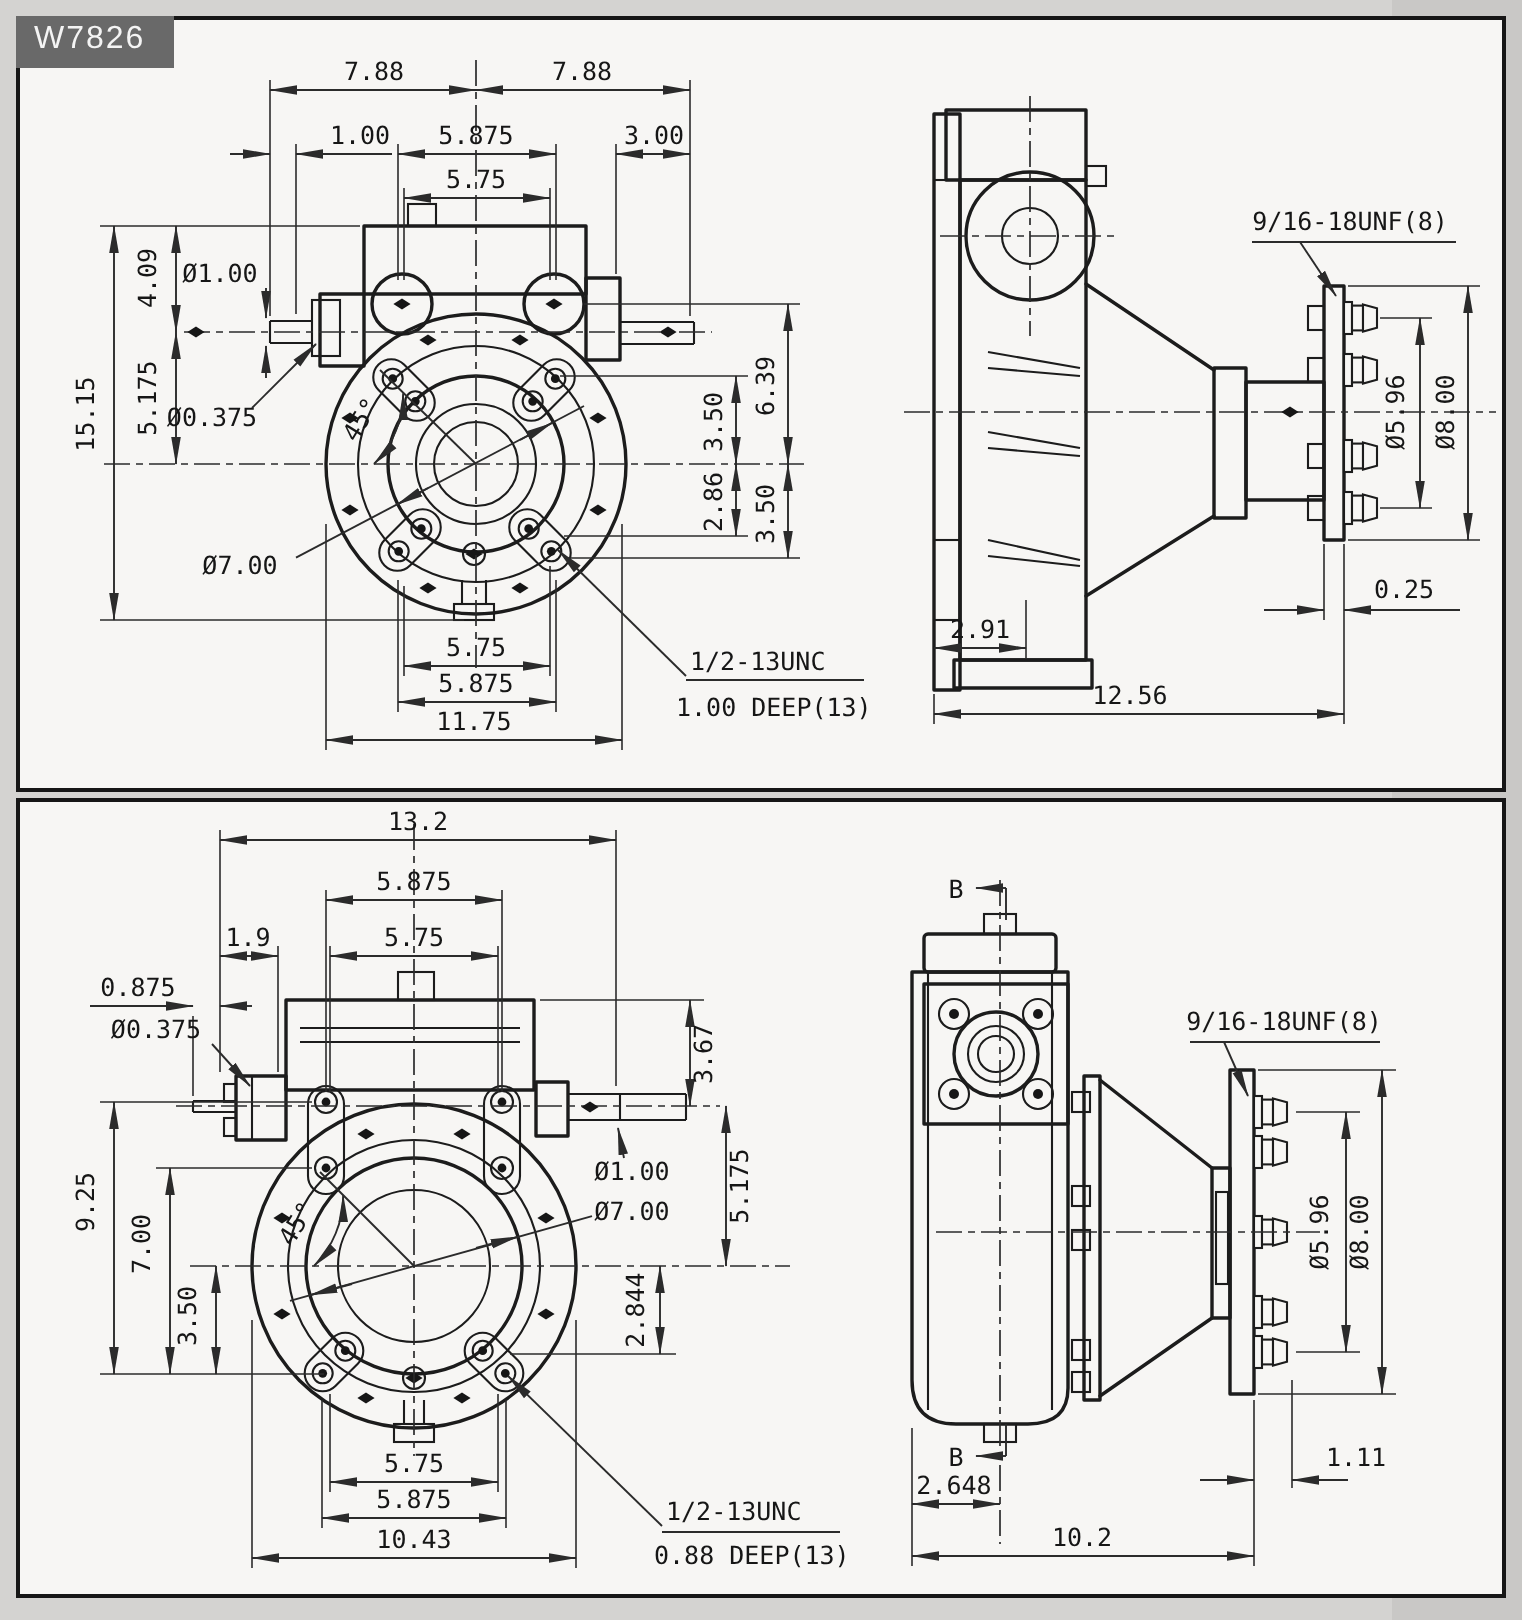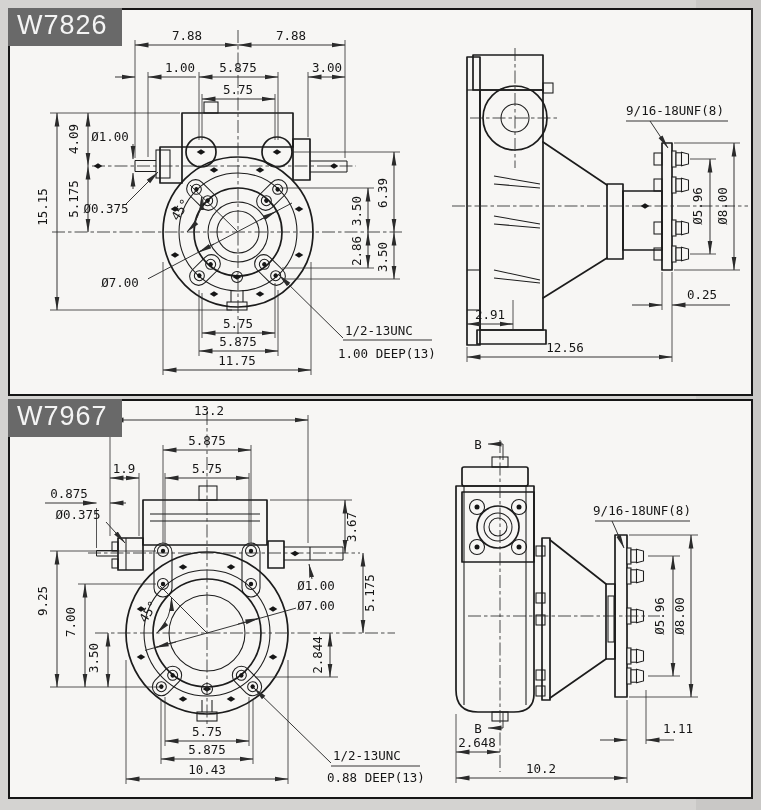--- a/index.html
+++ b/index.html
@@ -1,21 +1,21 @@
 <!DOCTYPE html>
 <html><head>
 <meta charset="utf-8">
 <style>
   html,body{margin:0;padding:0;background:#c9c8c6;}
   .stage{position:relative;width:696px;height:810px;background:#d4d3d1;font-family:"DejaVu Sans Mono",monospace;}
   .panel{position:absolute;left:8px;width:741px;background:#f7f6f4;border:2px solid #161616;}
   #panel1{top:8px;height:384px;}
   #panel2{top:399px;height:396px;}
   .badge{position:absolute;left:-2px;top:-2px;background:#696969;color:#f4f4f4;
-         font-family:"Liberation Sans",sans-serif;font-size:27px;letter-spacing:1px;
+         font-family:"Liberation Sans",sans-serif;font-size:16px;letter-spacing:1px;
          padding:3px 14px 5px 9px;line-height:1.1;}
   svg{position:absolute;left:0;top:0;}
   .o{stroke:#1c1c1c;stroke-width:1.7;fill:none;stroke-linejoin:round;stroke-linecap:round}
   .o2{stroke:#1c1c1c;stroke-width:1.05;fill:none}
   .d{stroke:#2b2b2b;stroke-width:0.95;fill:none}
   .x{stroke:#2b2b2b;stroke-width:0.8;fill:none}
   .cl{stroke:#2b2b2b;stroke-width:0.85;fill:none;stroke-dasharray:13 3 3.5 3}
   .f{fill:#161616;stroke:none}
   text{font:12.5px "DejaVu Sans Mono",monospace;fill:#161616}
 </style>
@@ -464,16 +464,15 @@
         <line class="d" x1="600" y1="740" x2="627" y2="740" marker-end="url(#ma)"></line>
         <line class="d" x1="674" y1="740" x2="646" y2="740" marker-end="url(#ma)"></line>
         <text x="678" y="733" text-anchor="middle">1.11</text>
         <line class="x" x1="456" y1="714" x2="456" y2="783"></line>
         <line class="d" x1="456" y1="752" x2="500" y2="752" marker-start="url(#ms)" marker-end="url(#ma)"></line>
         <text x="477" y="747" text-anchor="middle">2.648</text>
         <line class="d" x1="456" y1="778" x2="627" y2="778" marker-start="url(#ms)" marker-end="url(#ma)"></line>
         <text x="541" y="773" text-anchor="middle">10.2</text>
       </g>
     </svg>
-    <div class="badge">W7967</div>
   </div>
 
 </div>
 
 </body></html>

